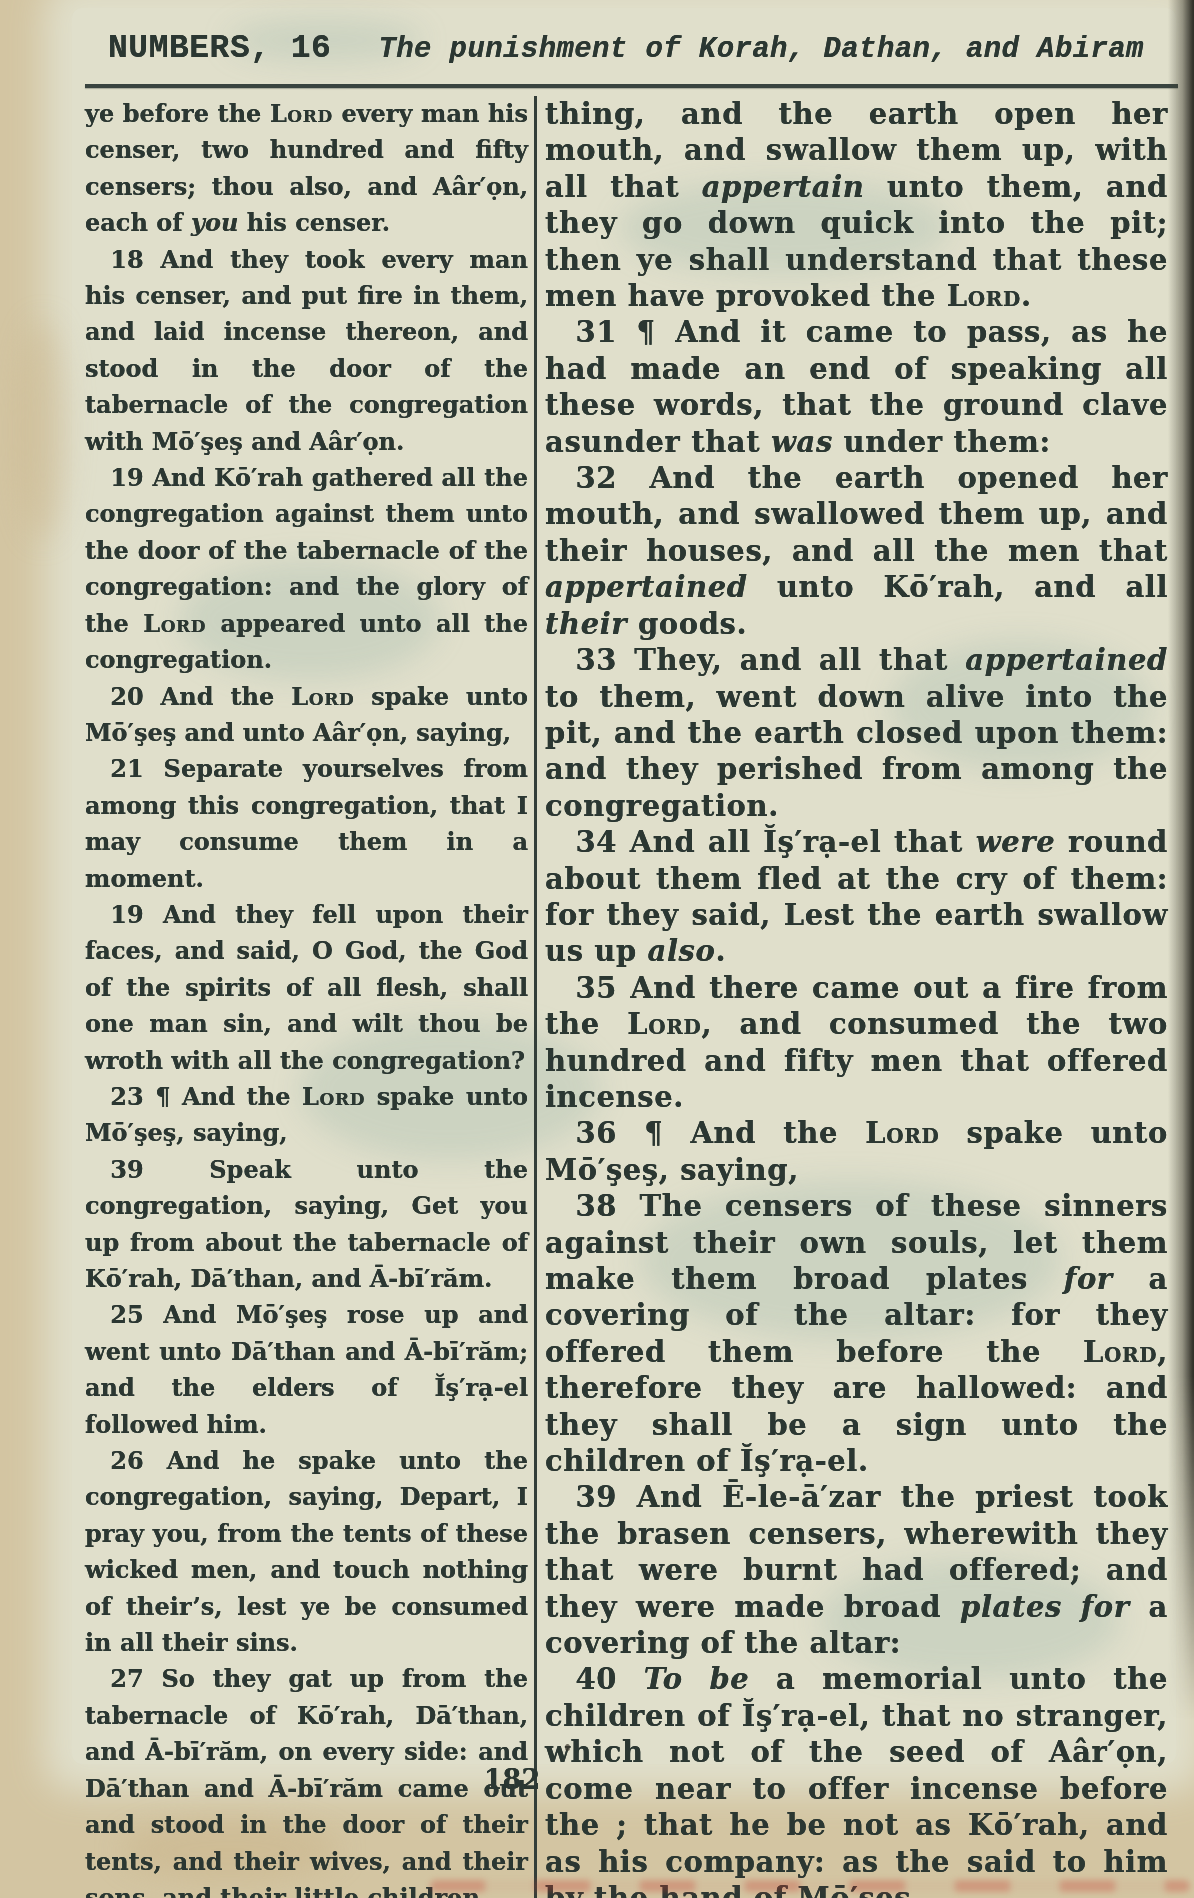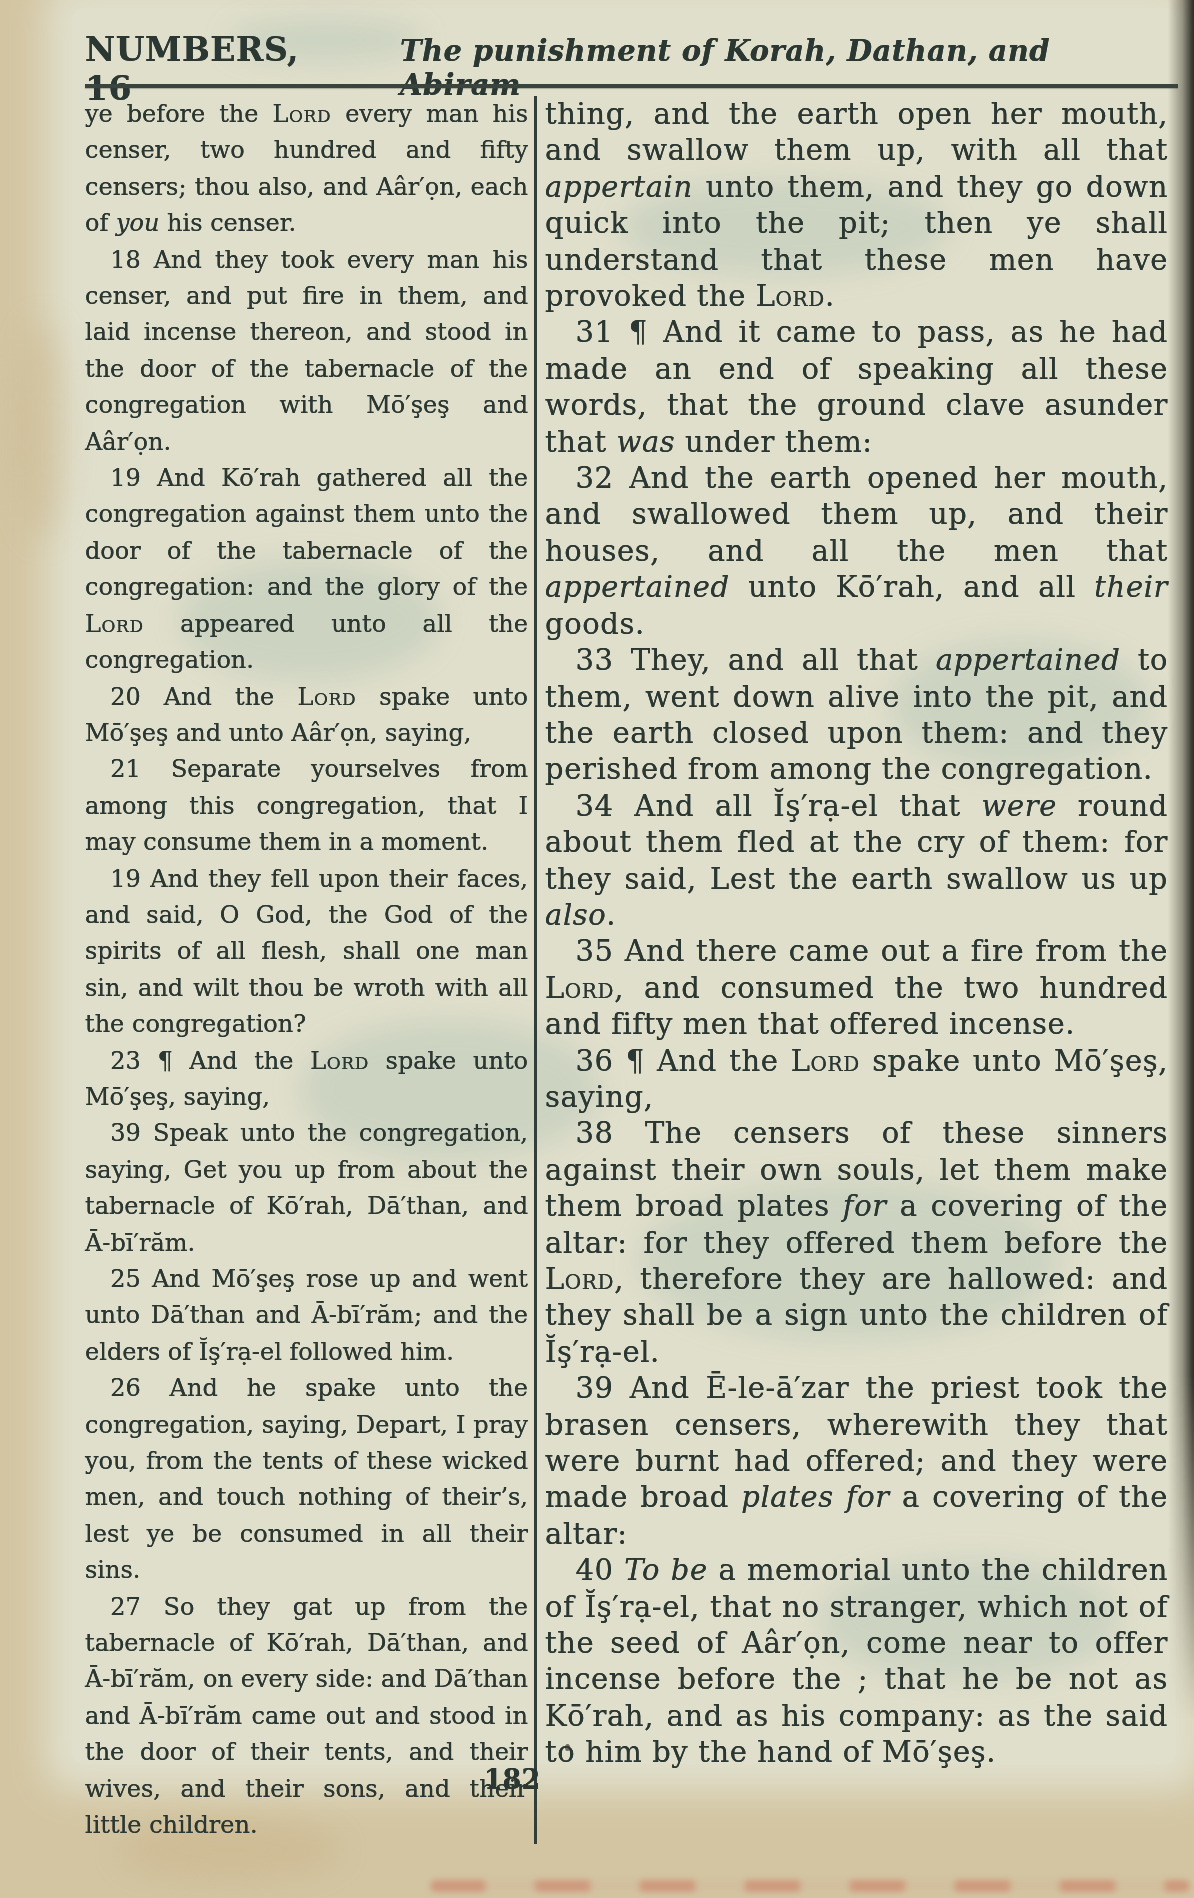--- a/index.html
+++ b/index.html
@@ -29,41 +29,42 @@
   .red-streak{
     position:absolute;left:430px;top:1880px;width:760px;height:12px;
     background:repeating-linear-gradient(90deg,
       rgba(197,62,50,.55) 0 55px, rgba(197,62,50,.08) 55px 105px);
     filter:blur(3px);border-radius:8px;opacity:.6;
   }
   .speck{position:absolute;background:rgba(60,55,45,.7);border-radius:50%;}
 
   .header{
     position:absolute;left:85px;top:30px;width:1082px;
-    display:flex;justify-content:space-between;align-items:baseline;
+    display:flex;justify-content:center;align-items:baseline;
     color:#2b3732;
+    font-family:Liberation Mono, monospace;
   }
   .book{font-size:33px;font-weight:bold;letter-spacing:.5px;text-shadow:0 0 .5px currentColor;}
   .running{font-style:italic;font-size:29px;font-weight:600;letter-spacing:.4px;text-shadow:0 0 .4px currentColor;margin-left:47px;}
   .rule{
     position:absolute;left:85px;top:84px;width:1093px;height:4px;
     background:#39443f;box-shadow:0 1px 1px rgba(57,68,63,.35);
   }
 
   .cols{
     position:absolute;left:85px;top:96px;width:1083px;
     display:flex;align-items:stretch;
   }
   .col{color:#2b3732;}
   .col.left{width:443px;font-size:24px;}
   .divider{width:3px;background:#333e39;margin-left:6px;margin-right:8px;}
   .col.right{flex:1;font-size:29px;letter-spacing:.6px;}
   p.verse{
     margin:0;text-align:justify;text-indent:1.05em;
-    line-height:36.4px;font-weight:400;
+    line-height:36.4px;font-weight:700;
     text-shadow:0 0 .4px currentColor;
   }
   p.verse.cont{text-indent:0;}
   p.verse i{font-style:italic;}
   .sc{font-variant:small-caps;letter-spacing:.6px;}
 
   .pagenum{
     position:absolute;left:452px;top:1764px;width:120px;text-align:center;
     font-size:27px;font-weight:bold;color:#2b3732;text-shadow:0 0 .4px currentColor;
   }

